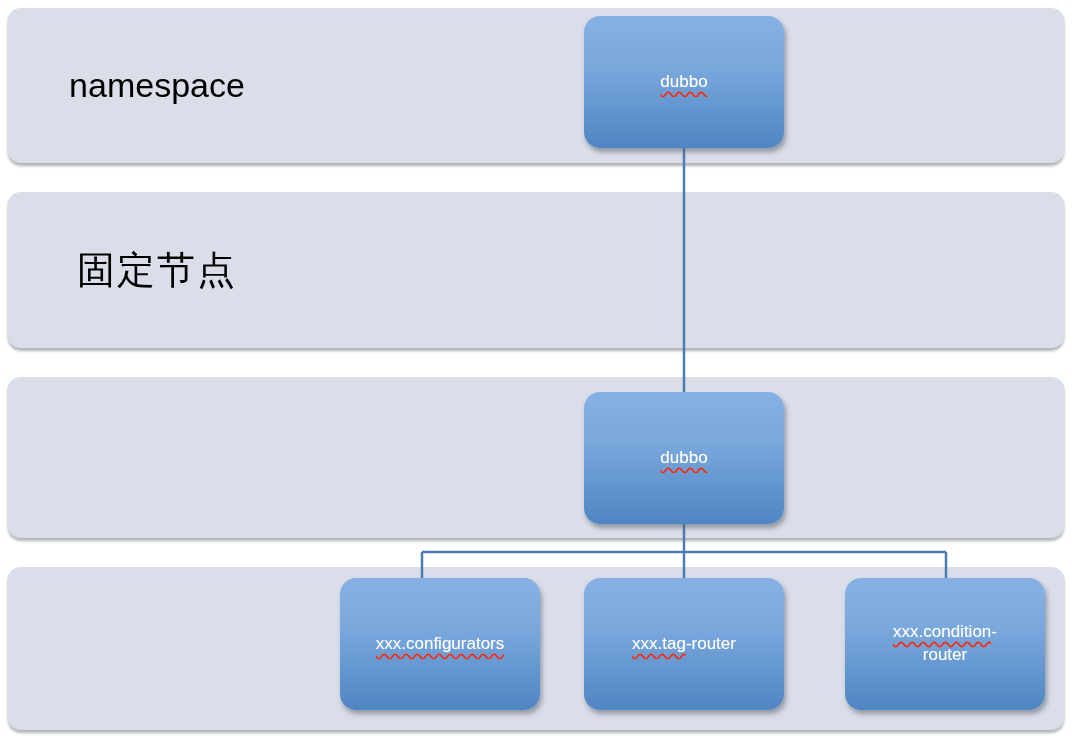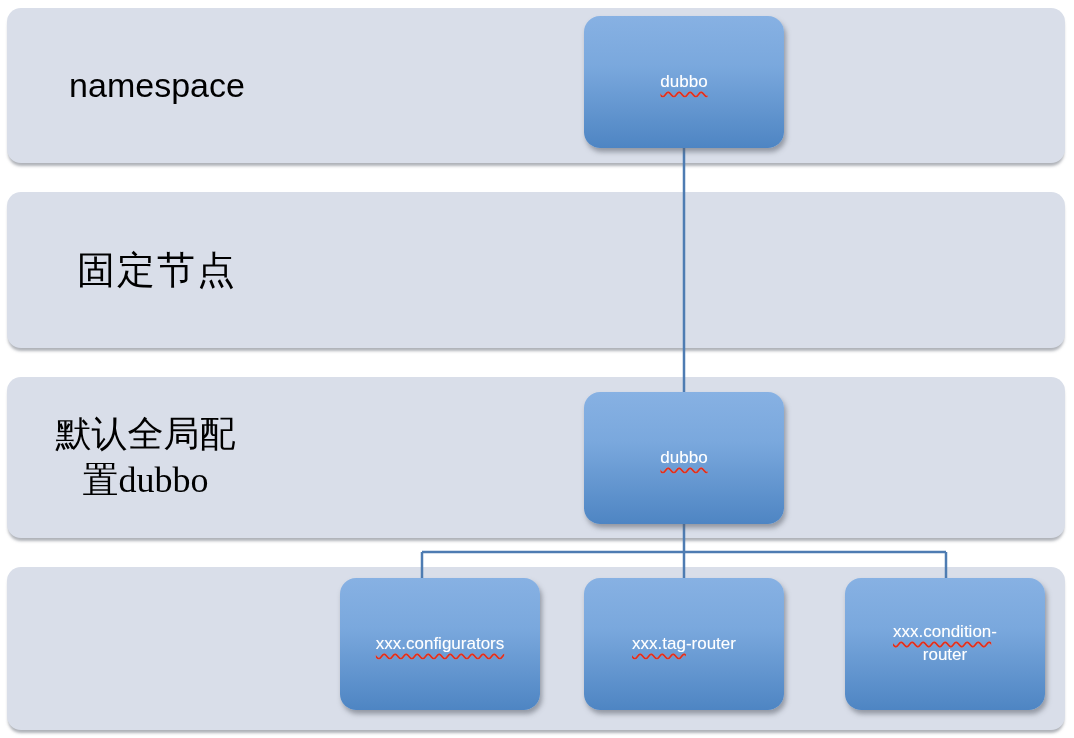--- a/index.html
+++ b/index.html
@@ -123,21 +123,20 @@
 
 <div id="stage">
 
   <div class="row-band row-1"></div>
   <div class="row-band row-2"></div>
   <div class="row-band row-3"></div>
   <div class="row-band row-4"></div>
 
   <div class="row-label row-label-2">固定节点</div>
   <div class="row-label row-label-1">namespace</div>
-  <div class="row-label row-label-3">默认全局配置dubbo</div>
 
   <svg id="connector-layer" viewBox="0 0 1074 738" xmlns="http://www.w3.org/2000/svg">
     <line x1="684" y1="82" x2="684" y2="640"></line>
     <line x1="422" y1="552" x2="946" y2="552"></line>
     <line x1="422" y1="552" x2="422" y2="640"></line>
     <line x1="946" y1="552" x2="946" y2="640"></line>
   </svg>
 
   <div class="node node-root">
     <div class="label"><span class="flagged">dubbo</span><span></span></div>

